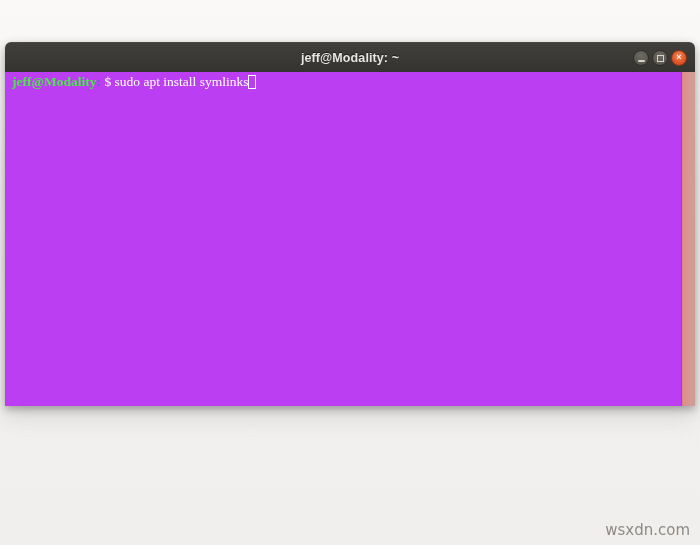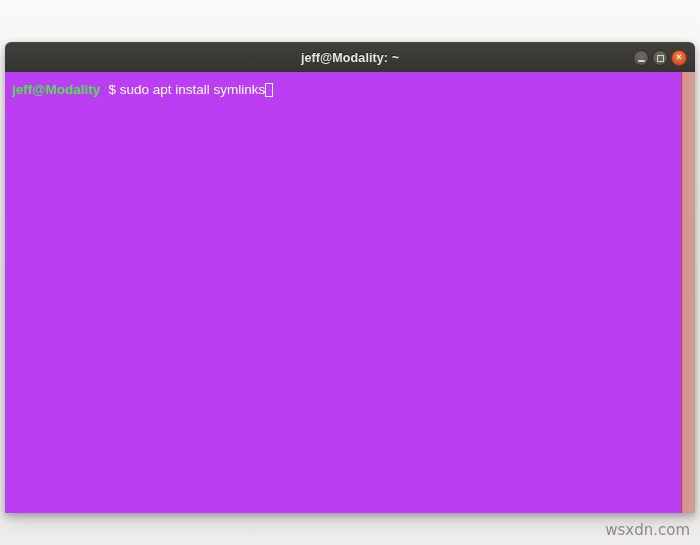--- a/index.html
+++ b/index.html
@@ -21,21 +21,21 @@
     inset: 0;
     background: linear-gradient(to bottom, #faf9f8 0%, #f3f1ef 40%, #f1efed 100%);
   }
 
   
   #terminal-window {
     position: absolute;
     left: 5px;
     top: 42px;
     width: 690px;
-    height: 471px;
+    height: 364px;
     border-radius: 6px 6px 0 0;
     box-shadow: 0 3px 9px rgba(0,0,0,0.30), 0 12px 22px rgba(0,0,0,0.10);
     overflow: hidden;
     display: flex;
     flex-direction: column;
   }
 
   
   #title-bar {
     position: relative;
@@ -138,25 +138,24 @@
     overflow: hidden;
   }
   #terminal-screen {
     position: absolute;
     left: 0;
     top: 0;
     right: 13px;
     bottom: 0;
     padding: 2px 0 8px 7px;
     box-sizing: border-box;
-    font-family: Liberation Sans, sans-serif;
+    font-family: Liberation Serif, serif;
     font-size: 13.5px;
     line-height: 16px;
     color: #ffffff;
-    margin-top: 8px;
   }
   .term-line {
     white-space: pre;
     display: block;
   }
   .tok-user { color: #4ee44e; font-weight: bold; }
   .tok-path { color: #6a5acd; font-weight: bold; }
   .tok-cmd  { color: #ffffff; }
   .cursor-block {
     display: inline-block;

